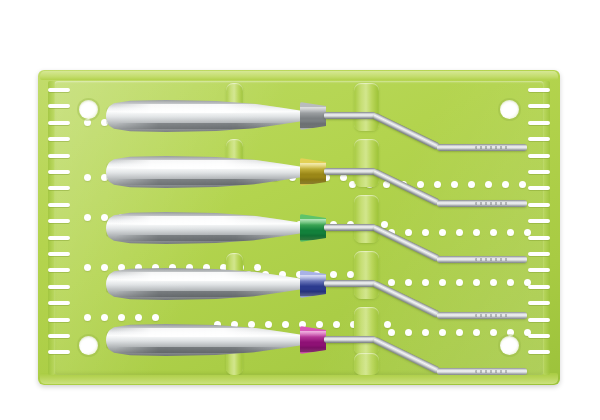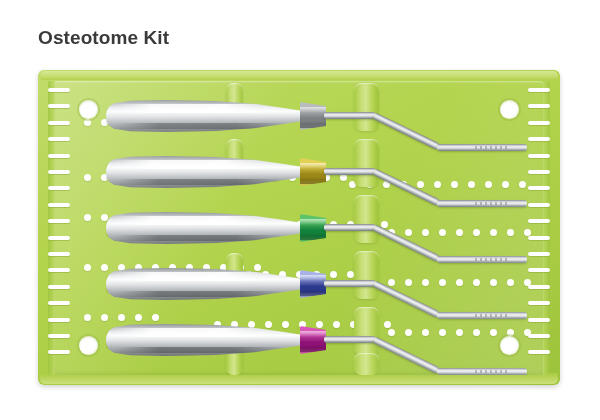--- a/index.html
+++ b/index.html
@@ -132,21 +132,20 @@
   .shaft.diag{transform-origin:left center;}
   .tipmark{position:absolute;top:2px;height:3px;width:34px;
     background:repeating-linear-gradient(90deg,rgba(90,95,98,.55) 0px,rgba(90,95,98,.55) 2px,rgba(255,255,255,0) 2px,rgba(255,255,255,0) 5px);
     opacity:.75;border-radius:1px;}
 </style>
 </head>
 <body style="background: rgb(255, 255, 255);">
 
 <div id="stage">
 
-  <div class="title" style="color: rgb(58, 58, 58);">Osteotome Kit</div>
 
   <div class="tray">
     <div class="tray-outer"></div>
     <div class="tray-rim-top"></div>
     <div class="tray-rim-bot"></div>
 
     <div class="tray-inner">
       <div id="dots">
           <div class="dot" style="left: 30px; top: 38px;"></div>
           <div class="dot" style="left: 47px; top: 38px;"></div>

